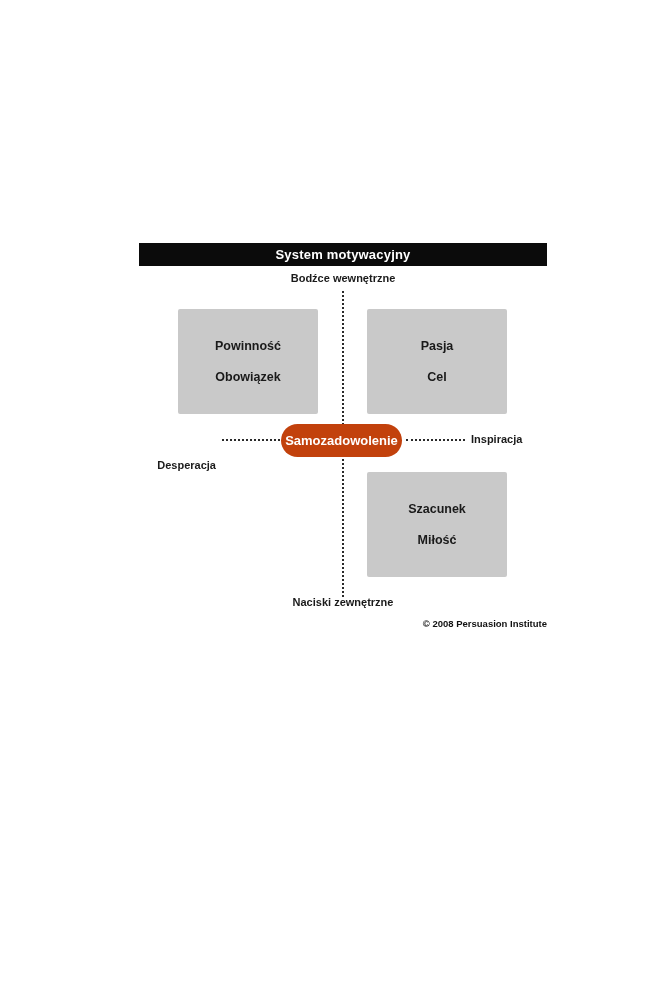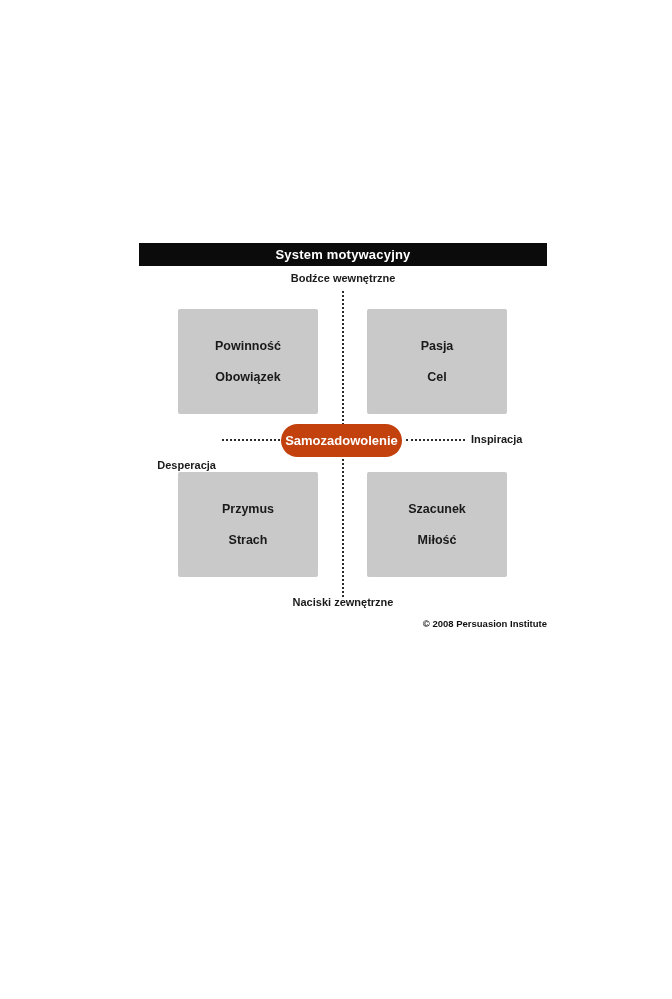--- a/index.html
+++ b/index.html
@@ -146,24 +146,20 @@
   <div class="quadrant q-tl">
     <span>Powinność</span>
     <span>Obowiązek</span>
   </div>
 
   <div class="quadrant q-tr">
     <span>Pasja</span>
     <span>Cel</span>
   </div>
 
-  <div class="quadrant q-bl">
-    <span>Przymus</span>
-    <span>Strach</span>
-  </div>
 
   <div class="quadrant q-br">
     <span>Szacunek</span>
     <span>Miłość</span>
   </div>
 
   <div class="axis-label axis-left">Desperacja</div>
 
   <div class="center-pill">
     <span>Samozadowolenie</span>

